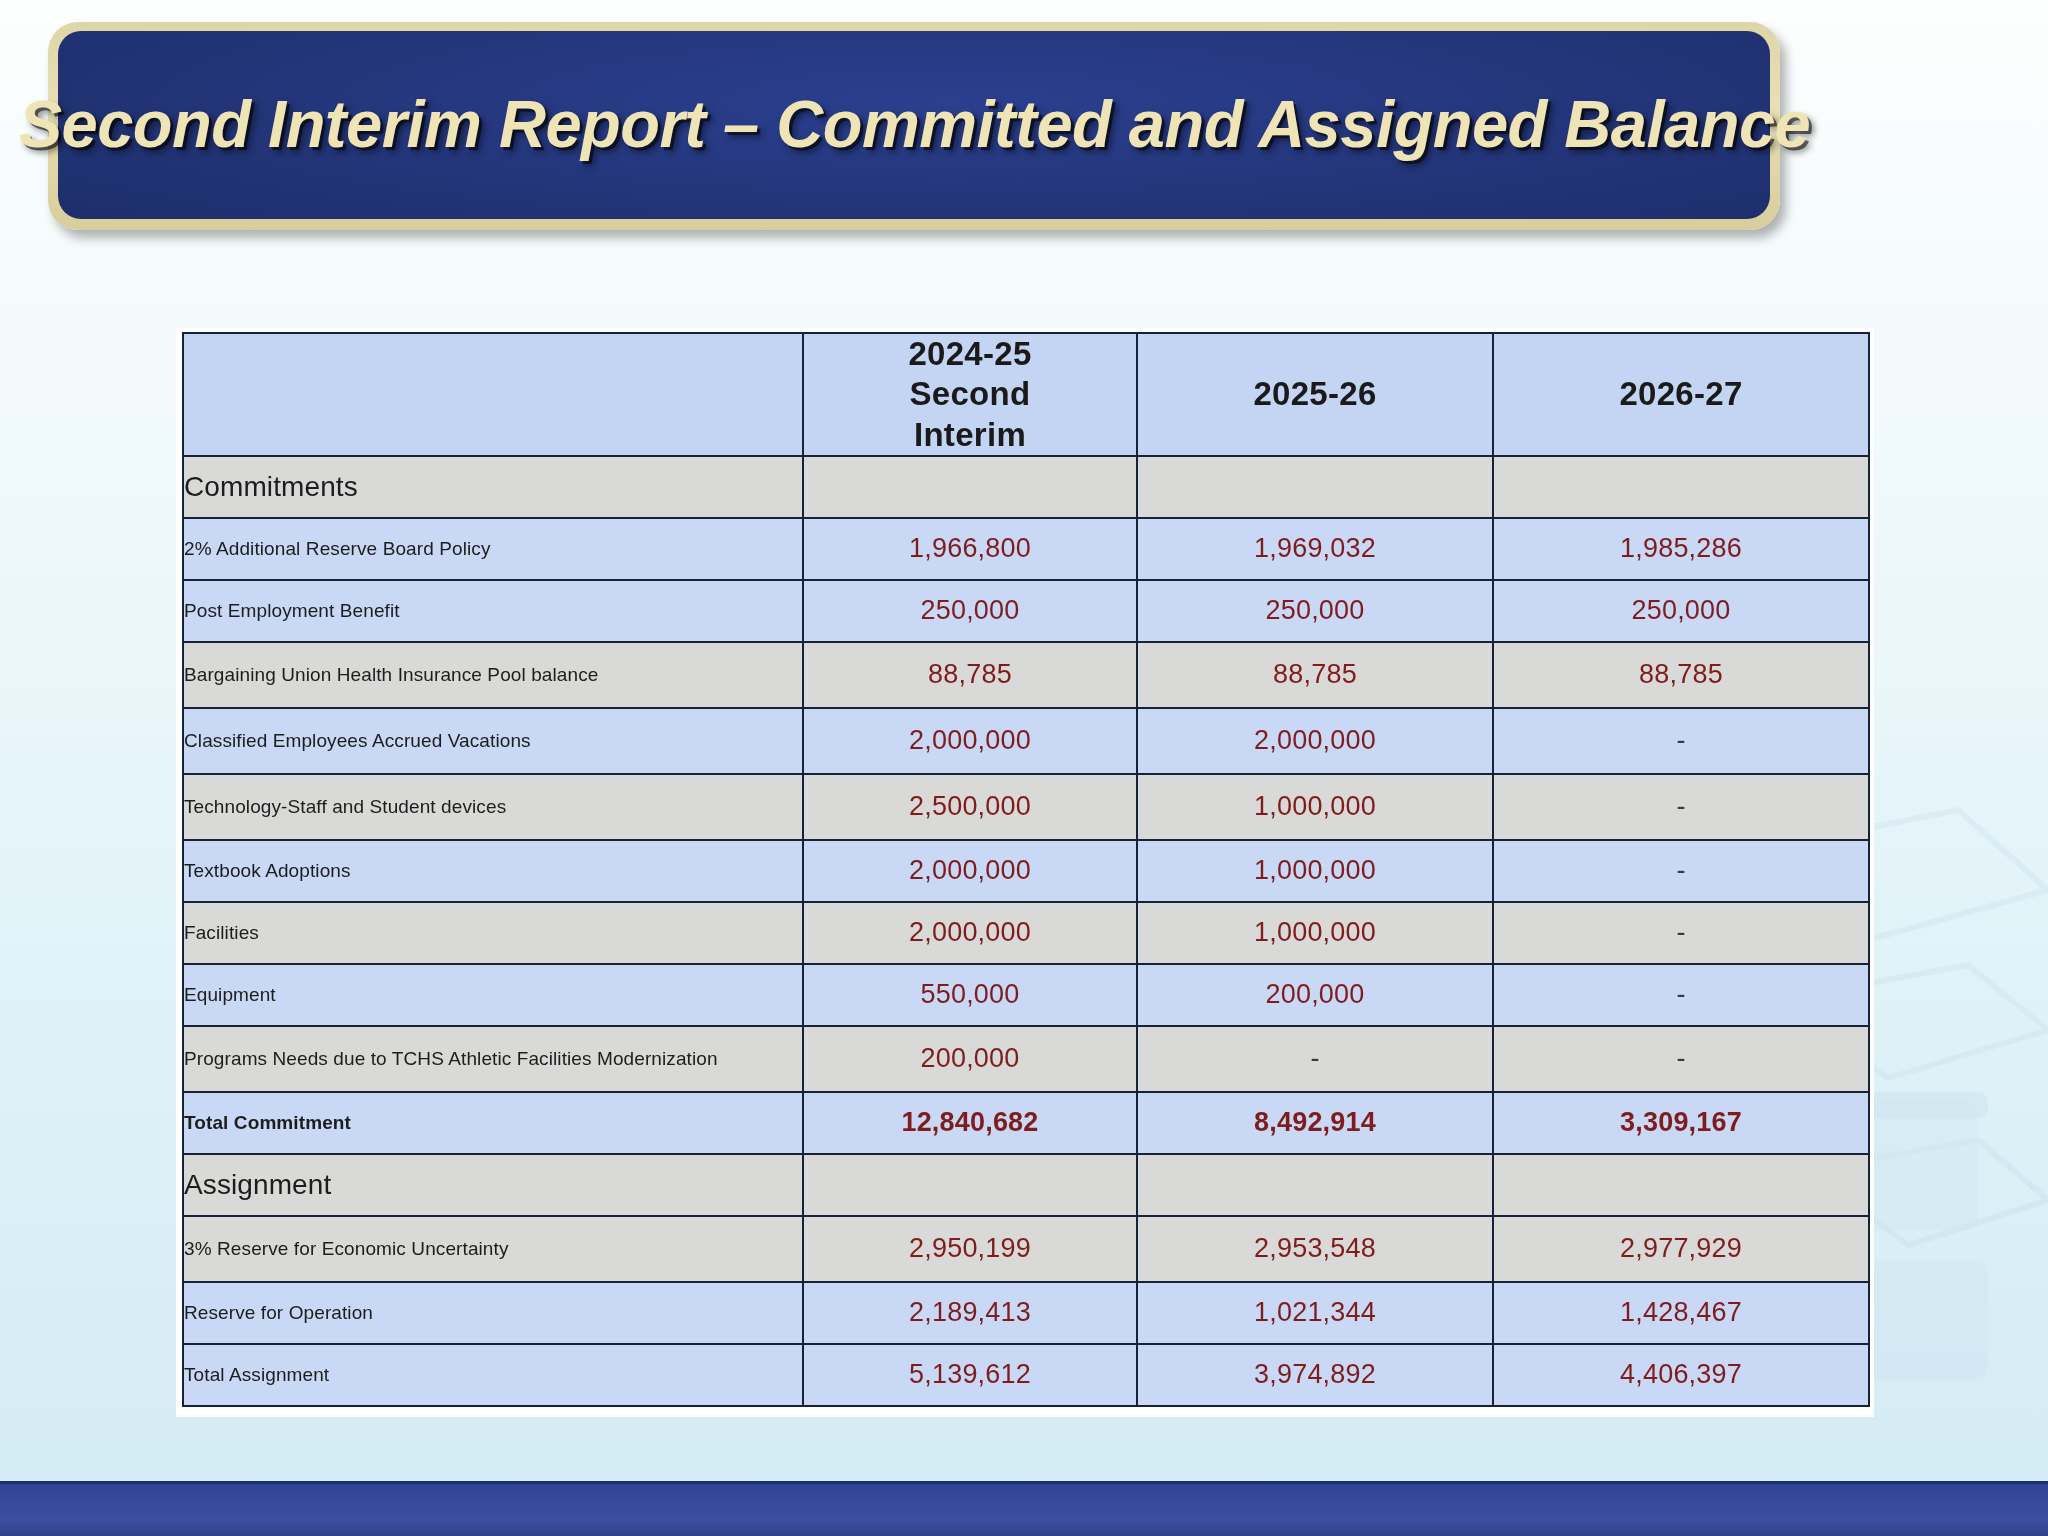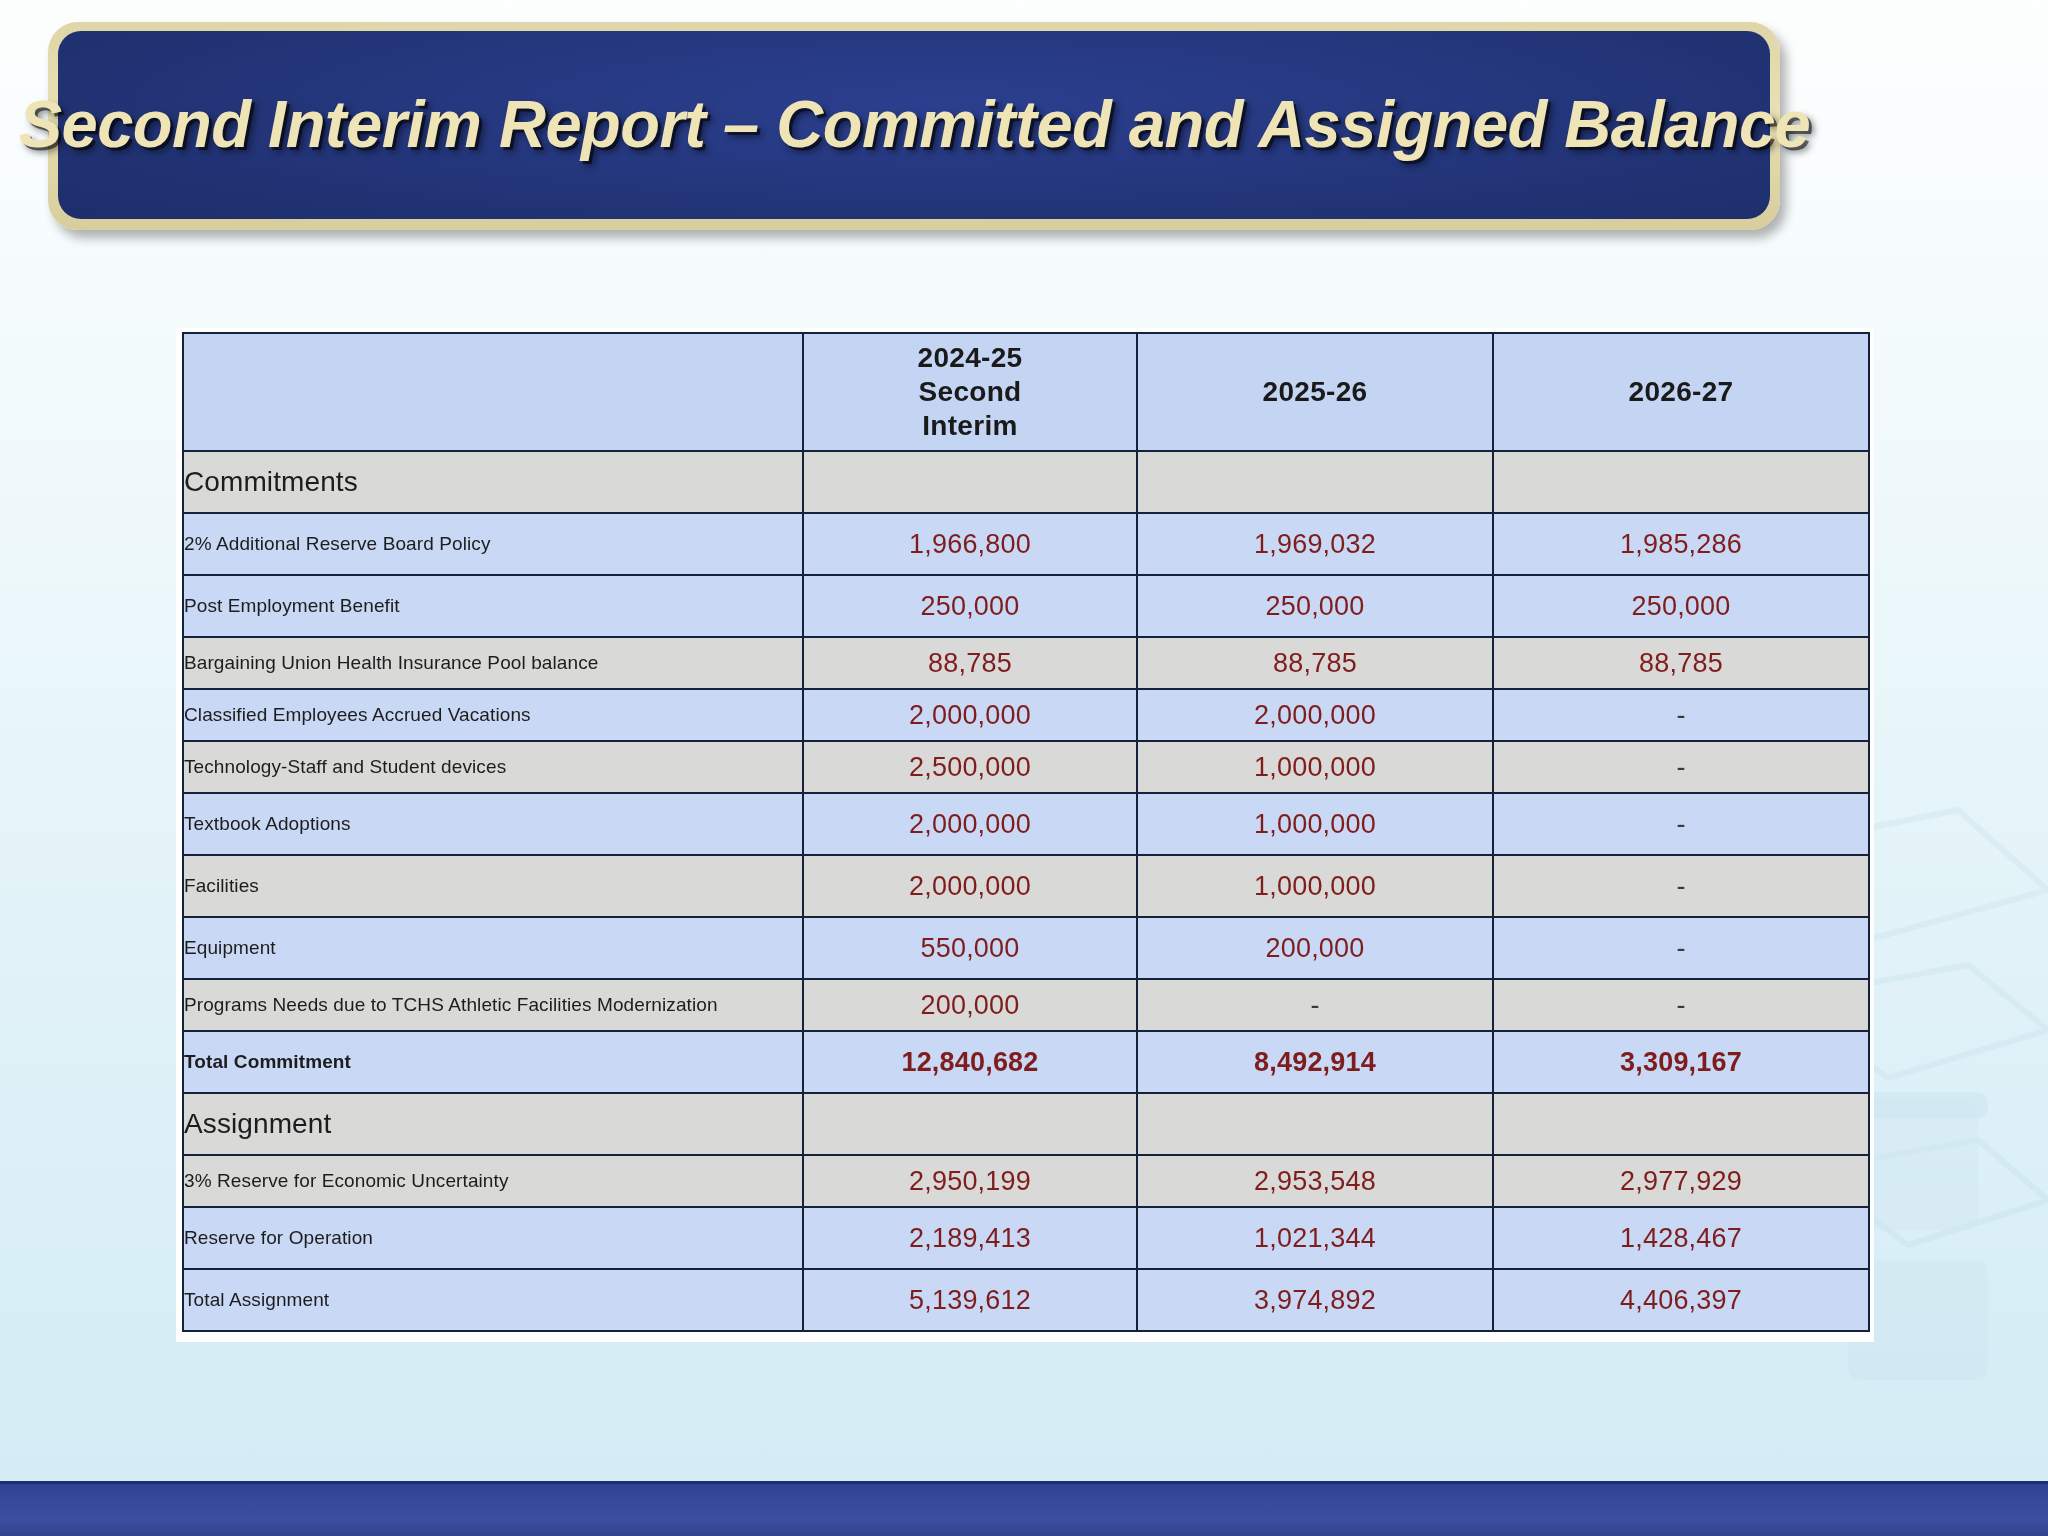--- a/index.html
+++ b/index.html
@@ -107,21 +107,21 @@
     border: 2px solid #16213a;
     padding: 0;
     vertical-align: middle;
     box-sizing: border-box;
   }
 
   .hd {
     background: #c4d5f3;
     height: 118px;
     text-align: center;
-    font-size: 28px;
+    font-size: 33px;
     font-weight: bold;
     color: #1a1a1a;
     line-height: 1.22;
     letter-spacing: 0.3px;
   }
   .hd.blank { background: #c4d5f3; }
 
   .r-blue  { background: #c8d8f5; }
   .r-gray  { background: #d9d9d7; }
 
@@ -141,21 +141,21 @@
   }
   td.dash {
     text-align: center;
     font-size: 27px;
     color: #3a3a3a;
   }
   tr.section td.lbl { font-size: 28px; }
   tr.total td { font-weight: bold; }
   tr.total td.lbl { font-weight: bold; }
   tr.h2 td { height: 62px; }
-  tr.h3 td { height: 52px; }
+  tr.h3 td { height: 66px; }
 
   
   #bottom-band {
     position: absolute;
     left: 0;
     bottom: 0;
     width: 2048px;
     height: 52px;
     background: linear-gradient(180deg, #2f4394 0%, #36499b 30%, #3b4f9e 70%, #32428c 100%);
     border-top: 3px solid #1f2f72;

